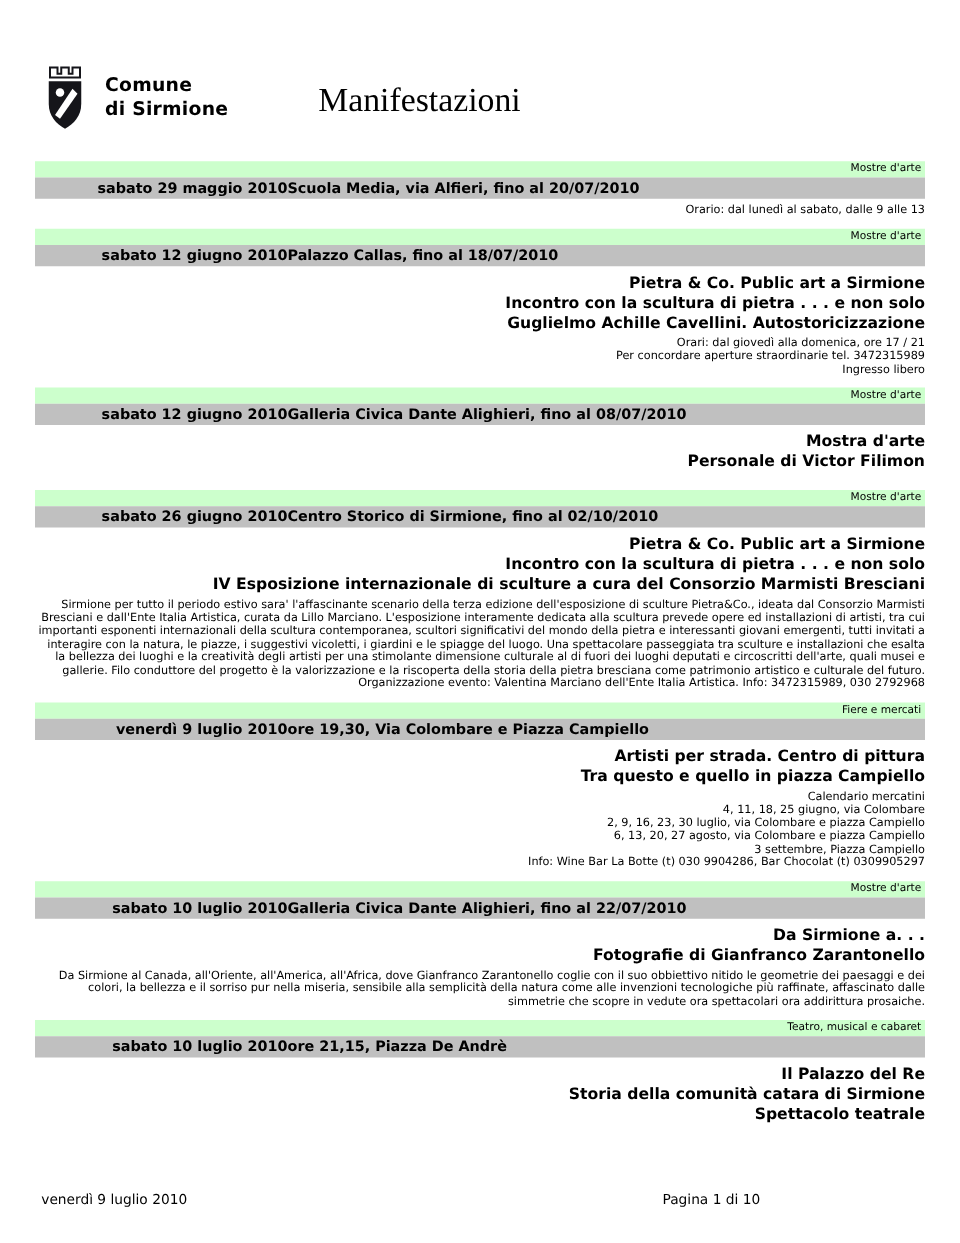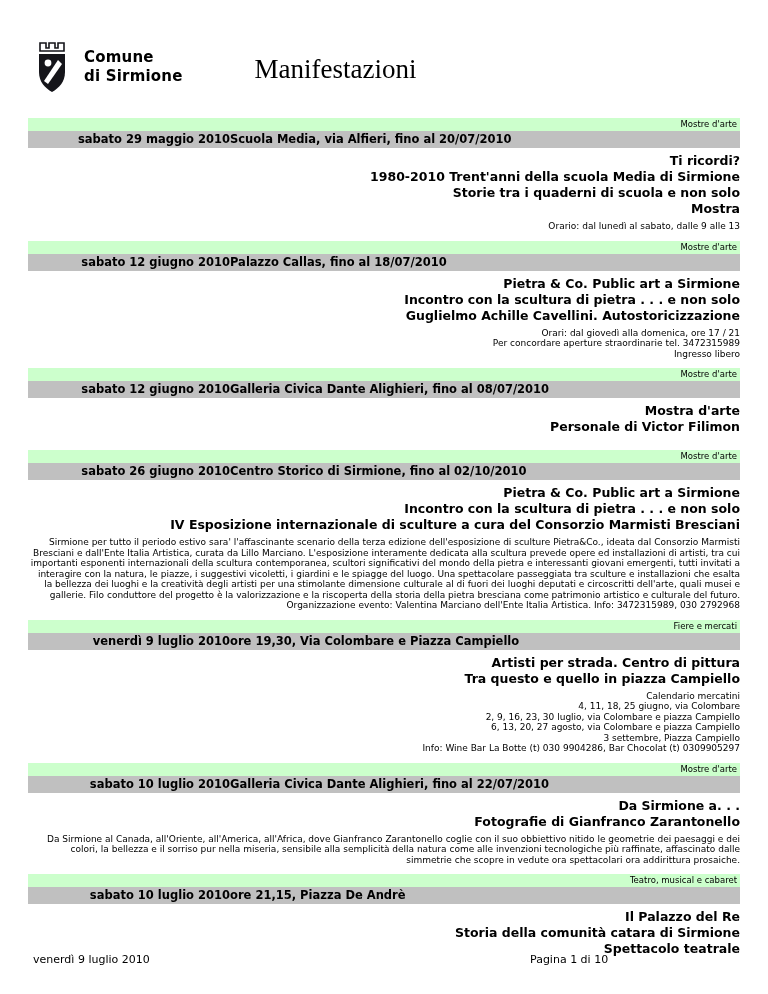--- a/index.html
+++ b/index.html
@@ -4,21 +4,21 @@
 <style>
   html, body { margin: 0; padding: 0; }
   body {
     width: 768px; height: 994px;
     background: #ffffff;
     color: #000;
     font-family: "DejaVu Sans", "Liberation Sans", sans-serif;
     position: relative;
     overflow: hidden;
   }
-  .page { position: absolute; inset: 0; padding: 40px 28px 0 28px; box-sizing: border-box; }
+  .page { position: absolute; inset: 0; padding: 51px 28px 0 28px; box-sizing: border-box; }
 
   
   .doc-header { display: flex; align-items: flex-start; margin-bottom: 22px; }
   .logo { width: 40px; height: 56px; margin-left: 4px; flex: 0 0 auto; }
   .org {
     margin-left: 12px; margin-top: 8px;
     font-size: 15px; line-height: 19px; font-weight: bold; letter-spacing: 0.2px;
   }
   .doc-title {
     font-family: Liberation Serif, serif;
@@ -73,26 +73,20 @@
 
   <div>
   <section class="event">
     <div class="cat-bar">
       <span>Mostre d'arte</span>
     </div>
     <div class="date-bar">
       <span class="date-col">sabato 29 maggio 2010</span>
       <span class="loc-col">Scuola Media, via Alfieri, fino al 20/07/2010</span>
     </div>
-    <div class="titles">
-          <div>Ti ricordi?</div>
-          <div>1980-2010 Trent'anni della scuola Media di Sirmione</div>
-          <div>Storie tra i quaderni di scuola e non solo</div>
-          <div>Mostra</div>
-        </div>
     <div class="details">
           <div>Orario: dal lunedì al sabato, dalle 9 alle 13</div>
         </div>
   </section>
 
   <section class="event">
     <div class="cat-bar">
       <span>Mostre d'arte</span>
     </div>
     <div class="date-bar">

